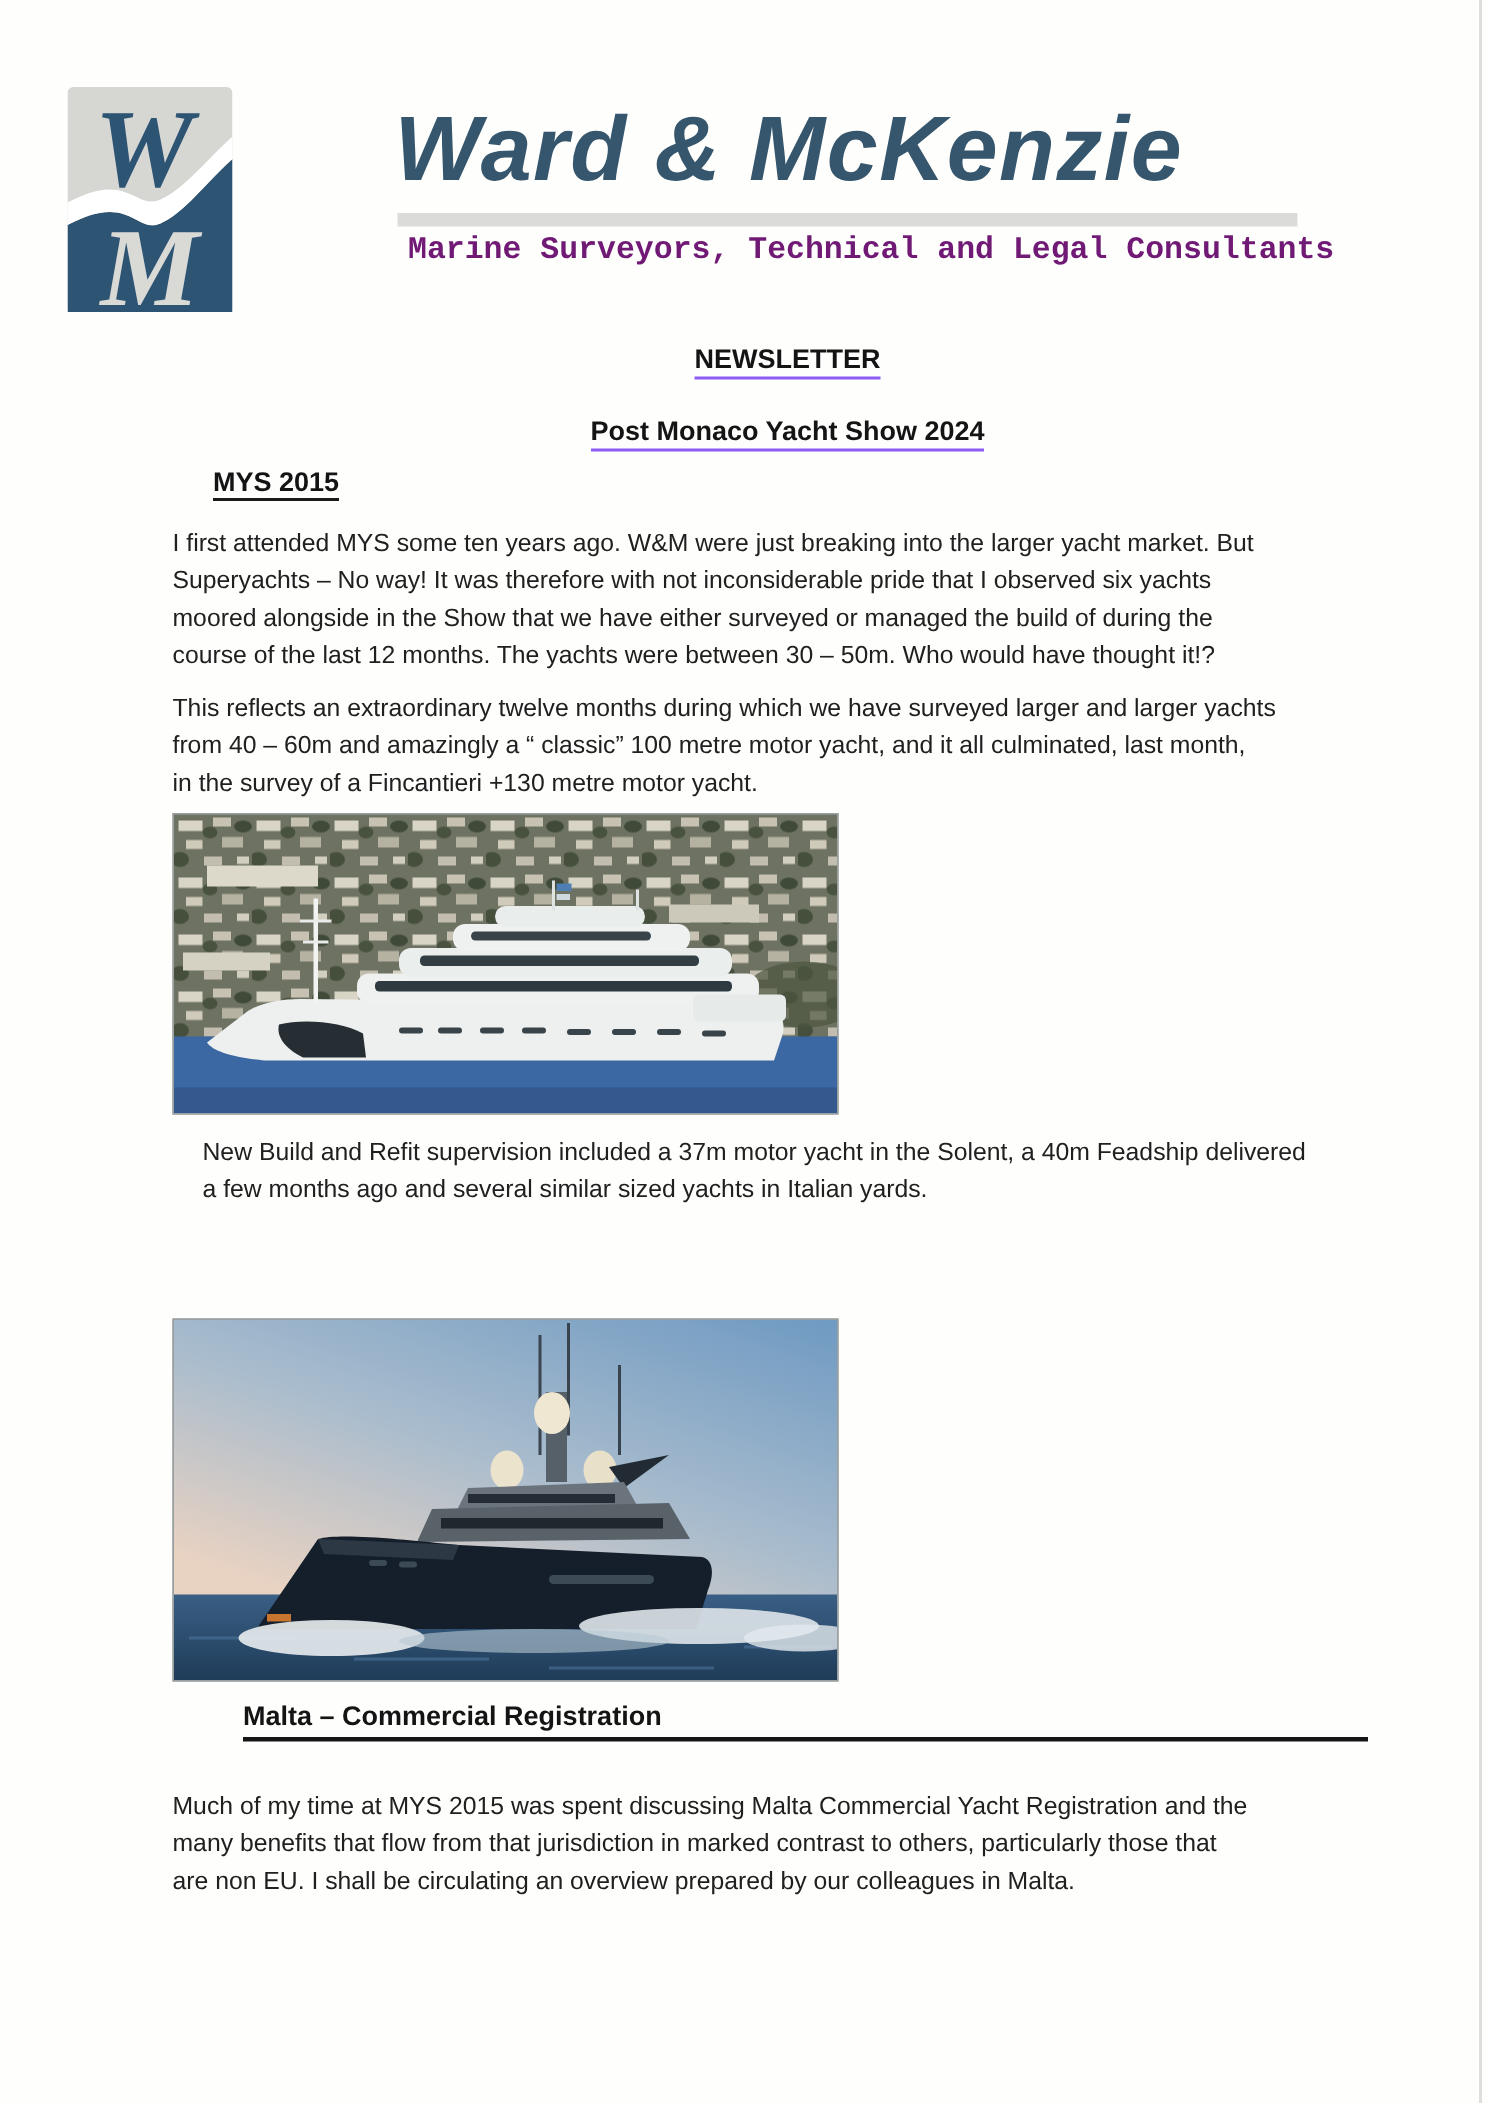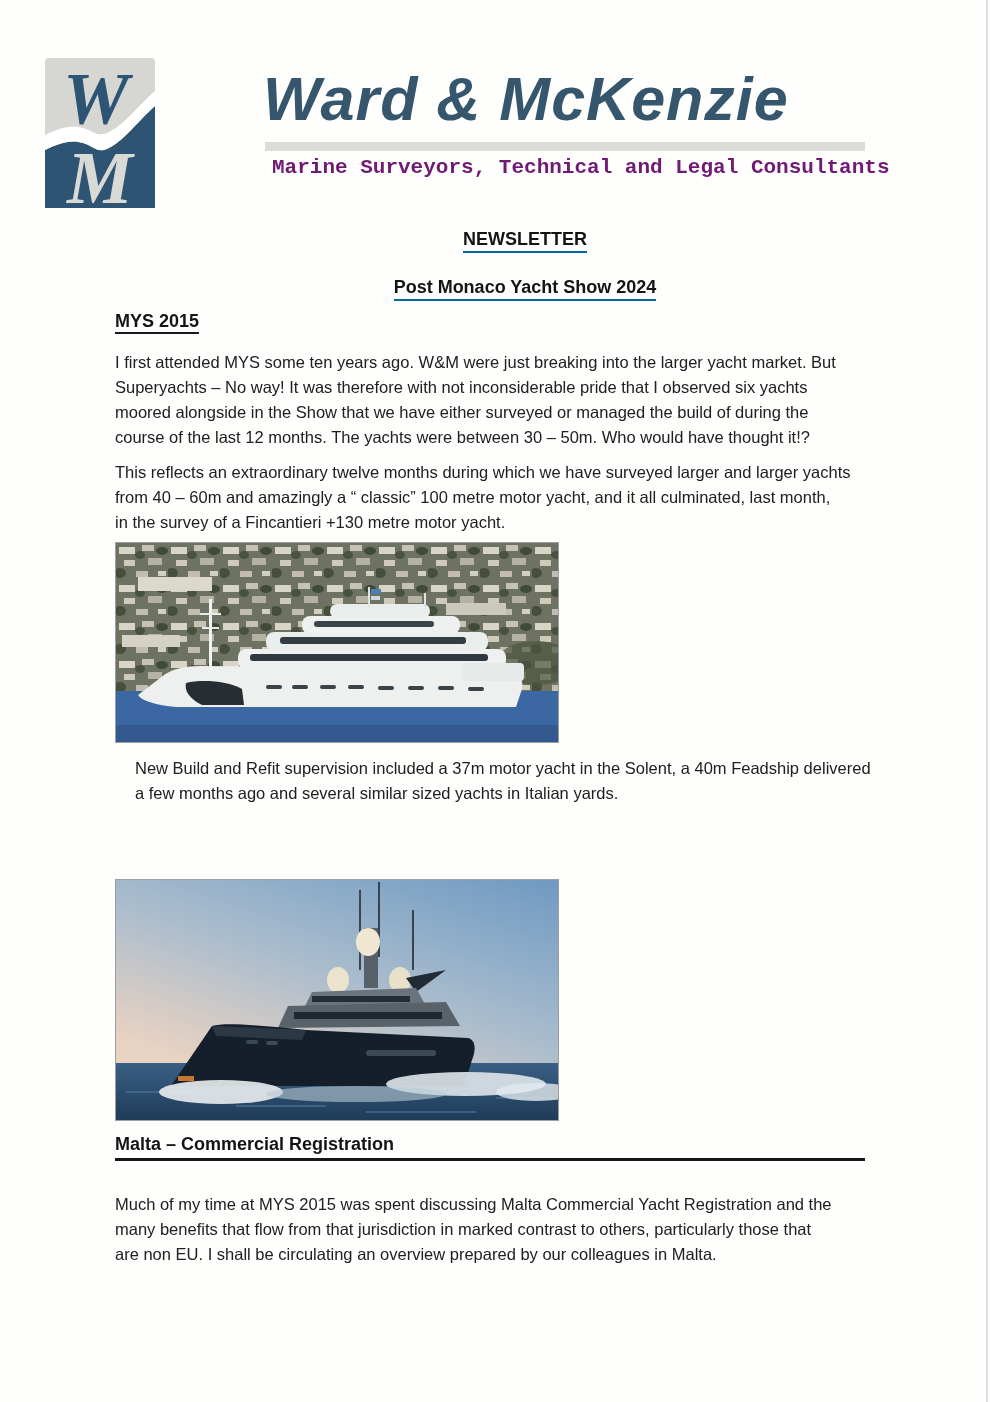--- a/index.html
+++ b/index.html
@@ -23,26 +23,26 @@
     font-family:Liberation Mono, monospace; font-weight:bold; font-size:21px; color:#701a75;
     white-space:nowrap;
   }
 
   
   .center-band { position:absolute; left:115px; width:820px; text-align:center; }
   .doc-title   { top:229px; }
   .doc-subtitle{ top:277px; }
   .h-underline {
     display:inline-block; font-weight:bold; font-size:18px; color:#141414;
-    border-bottom:2px solid #0369a1; padding-bottom:1px;text-align:right;
+    border-bottom:2px solid #8b5cf6; padding-bottom:1px;text-align:right;
   }
   .section-head { position:absolute; left:115px; font-weight:bold; font-size:18px; color:#141414; }
   .mys-head  { top:311px; }
-  .mys-head span { border-bottom:2px solid #1a1a1a; padding-bottom:1px; }
-  .malta-head { top:1134px; width:750px; border-bottom:3px solid #161616; padding-bottom:3px; }
+  .mys-head span { border-bottom:2px solid #1a1a1a; padding-bottom:1px;margin-left:27px; }
+  .malta-head { top:1134px; width:750px; border-bottom:3px solid #161616; padding-bottom:3px;margin-left:47px; }
 
   
   .para {
     position:absolute; left:115px; width:832px;
     font-size:16.5px; line-height:25px; white-space:pre-line; color:#202020;
   }
   .p1 { top:350px; }
   .p2 { top:460px; }
   .p3 { top:756px;margin-left:20px; }
   .p4 { top:817px; }

